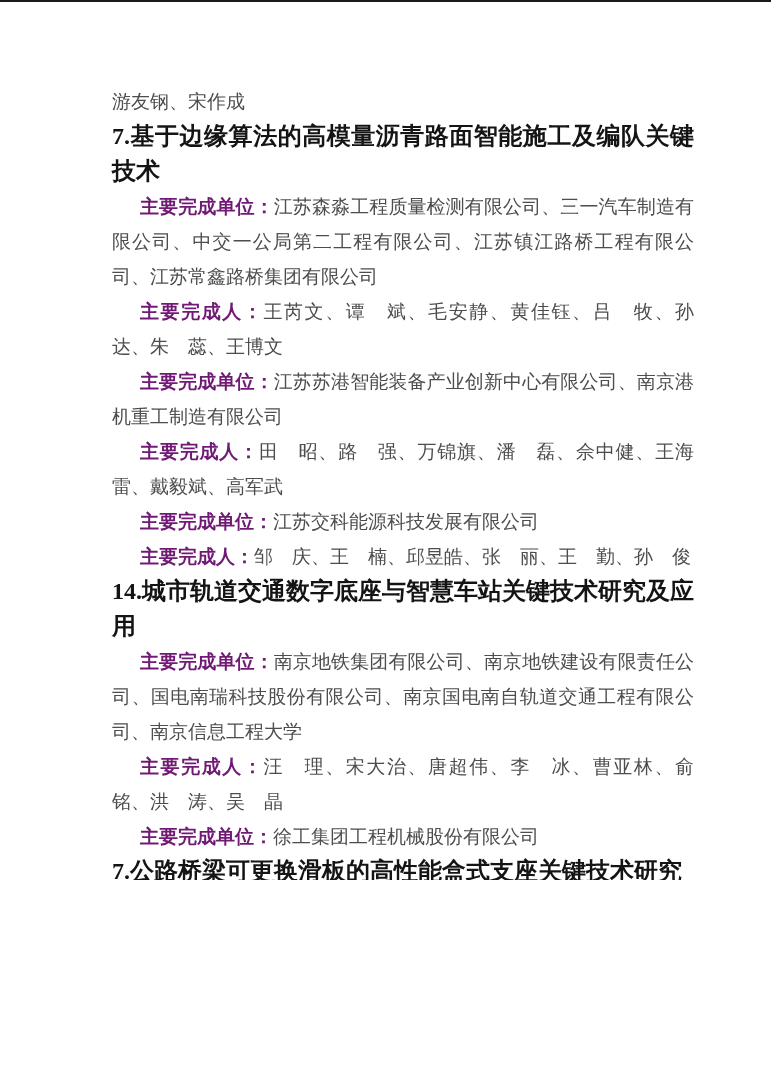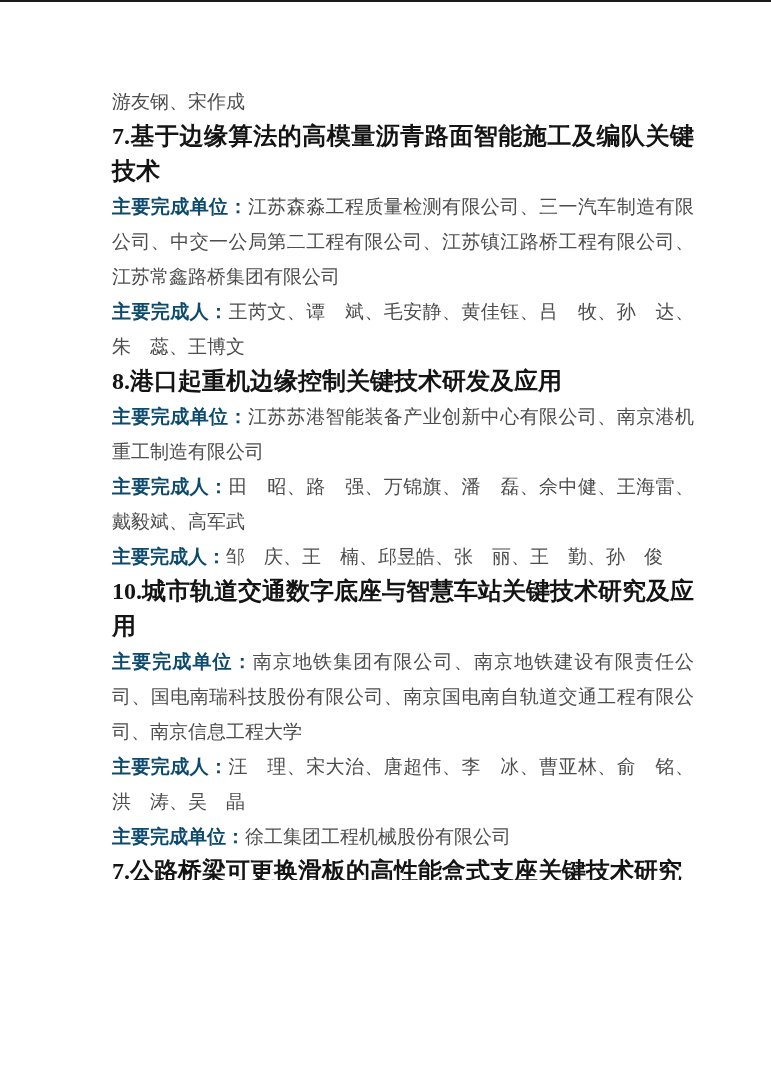--- a/index.html
+++ b/index.html
@@ -35,21 +35,22 @@
     margin: 0;
     font-size: 24px;
     line-height: 35px;
     font-weight: 700;
     color: #141414;
     text-align: justify;
     word-break: break-all;
   }
   .field-label {
     font-weight: 700;
-    color: #0c4a6e;
+    color: #701a75;
+    margin-left: 28px;
   }
   .field-value {
     font-weight: 400;
     color: #4d4d4d;
   }
   .page-number {
     position: absolute;
     left: 0;
     top: 1020px;
     width: 100%;
@@ -62,25 +63,25 @@
 </head>
 <body>
 
 <div class="page">
   <div class="content">
     <p class="body-para">游友钢、宋作成</p>
     <div id="items">
         <p class="item-heading">7.基于边缘算法的高模量沥青路面智能施工及编队关键技术</p>
         <p class="body-para"><span class="field-label">主要完成单位：</span><span class="field-value">江苏森淼工程质量检测有限公司、三一汽车制造有限公司、中交一公局第二工程有限公司、江苏镇江路桥工程有限公司、江苏常鑫路桥集团有限公司</span></p>
         <p class="body-para"><span class="field-label">主要完成人：</span><span class="field-value">王芮文、谭　斌、毛安静、黄佳钰、吕　牧、孙　达、朱　蕊、王博文</span></p>
-        <p class="item-heading">8.港口起重机边缘控制关键技术研发及应用</p>
         <p class="body-para"><span class="field-label">主要完成单位：</span><span class="field-value">江苏苏港智能装备产业创新中心有限公司、南京港机重工制造有限公司</span></p>
         <p class="body-para"><span class="field-label">主要完成人：</span><span class="field-value">田　昭、路　强、万锦旗、潘　磊、佘中健、王海雷、戴毅斌、高军武</span></p>
+        <p class="body-para"><span class="field-label">主要完成单位：</span><span class="field-value">江苏交科能源科技发展有限公司</span></p>
         <p class="body-para"><span class="field-label">主要完成人：</span><span class="field-value">邹　庆、王　楠、邱昱皓、张　丽、王　勤、孙　俊</span></p>
-        <p class="item-heading">10.城市轨道交通数字底座与智慧车站关键技术研究及应用</p>
+        <p class="item-heading">14.城市轨道交通数字底座与智慧车站关键技术研究及应用</p>
         <p class="body-para"><span class="field-label">主要完成单位：</span><span class="field-value">南京地铁集团有限公司、南京地铁建设有限责任公司、国电南瑞科技股份有限公司、南京国电南自轨道交通工程有限公司、南京信息工程大学</span></p>
         <p class="body-para"><span class="field-label">主要完成人：</span><span class="field-value">汪　理、宋大治、唐超伟、李　冰、曹亚林、俞　铭、洪　涛、吴　晶</span></p>
         <p class="body-para"><span class="field-label">主要完成单位：</span><span class="field-value">徐工集团工程机械股份有限公司</span></p>
         <p class="item-heading">7.公路桥梁可更换滑板的高性能盒式支座关键技术研究</p>
       </div>
   </div>
   <div class="page-number">6</div>
 </div>
 
 </body></html>

